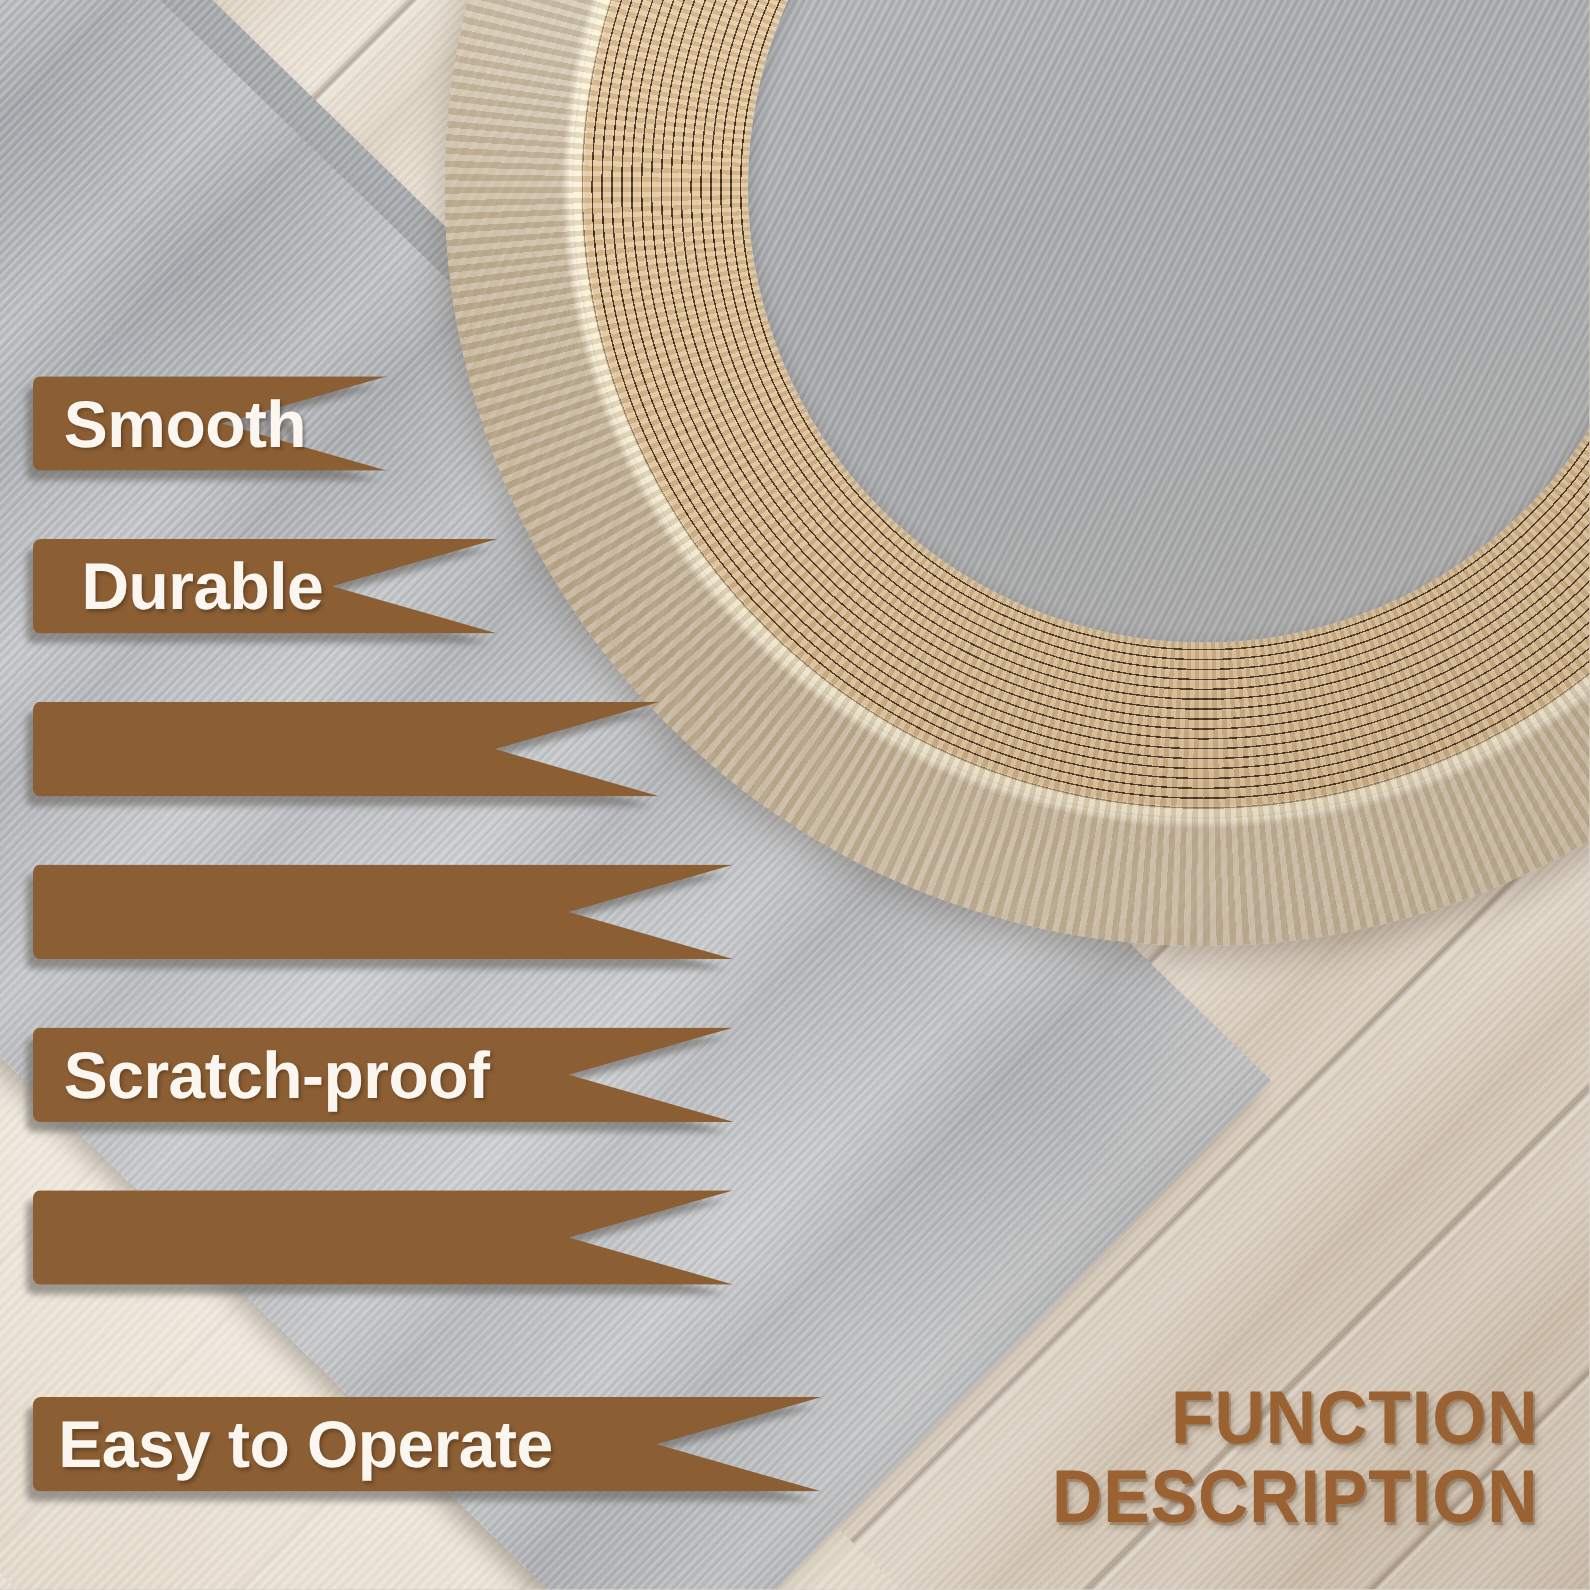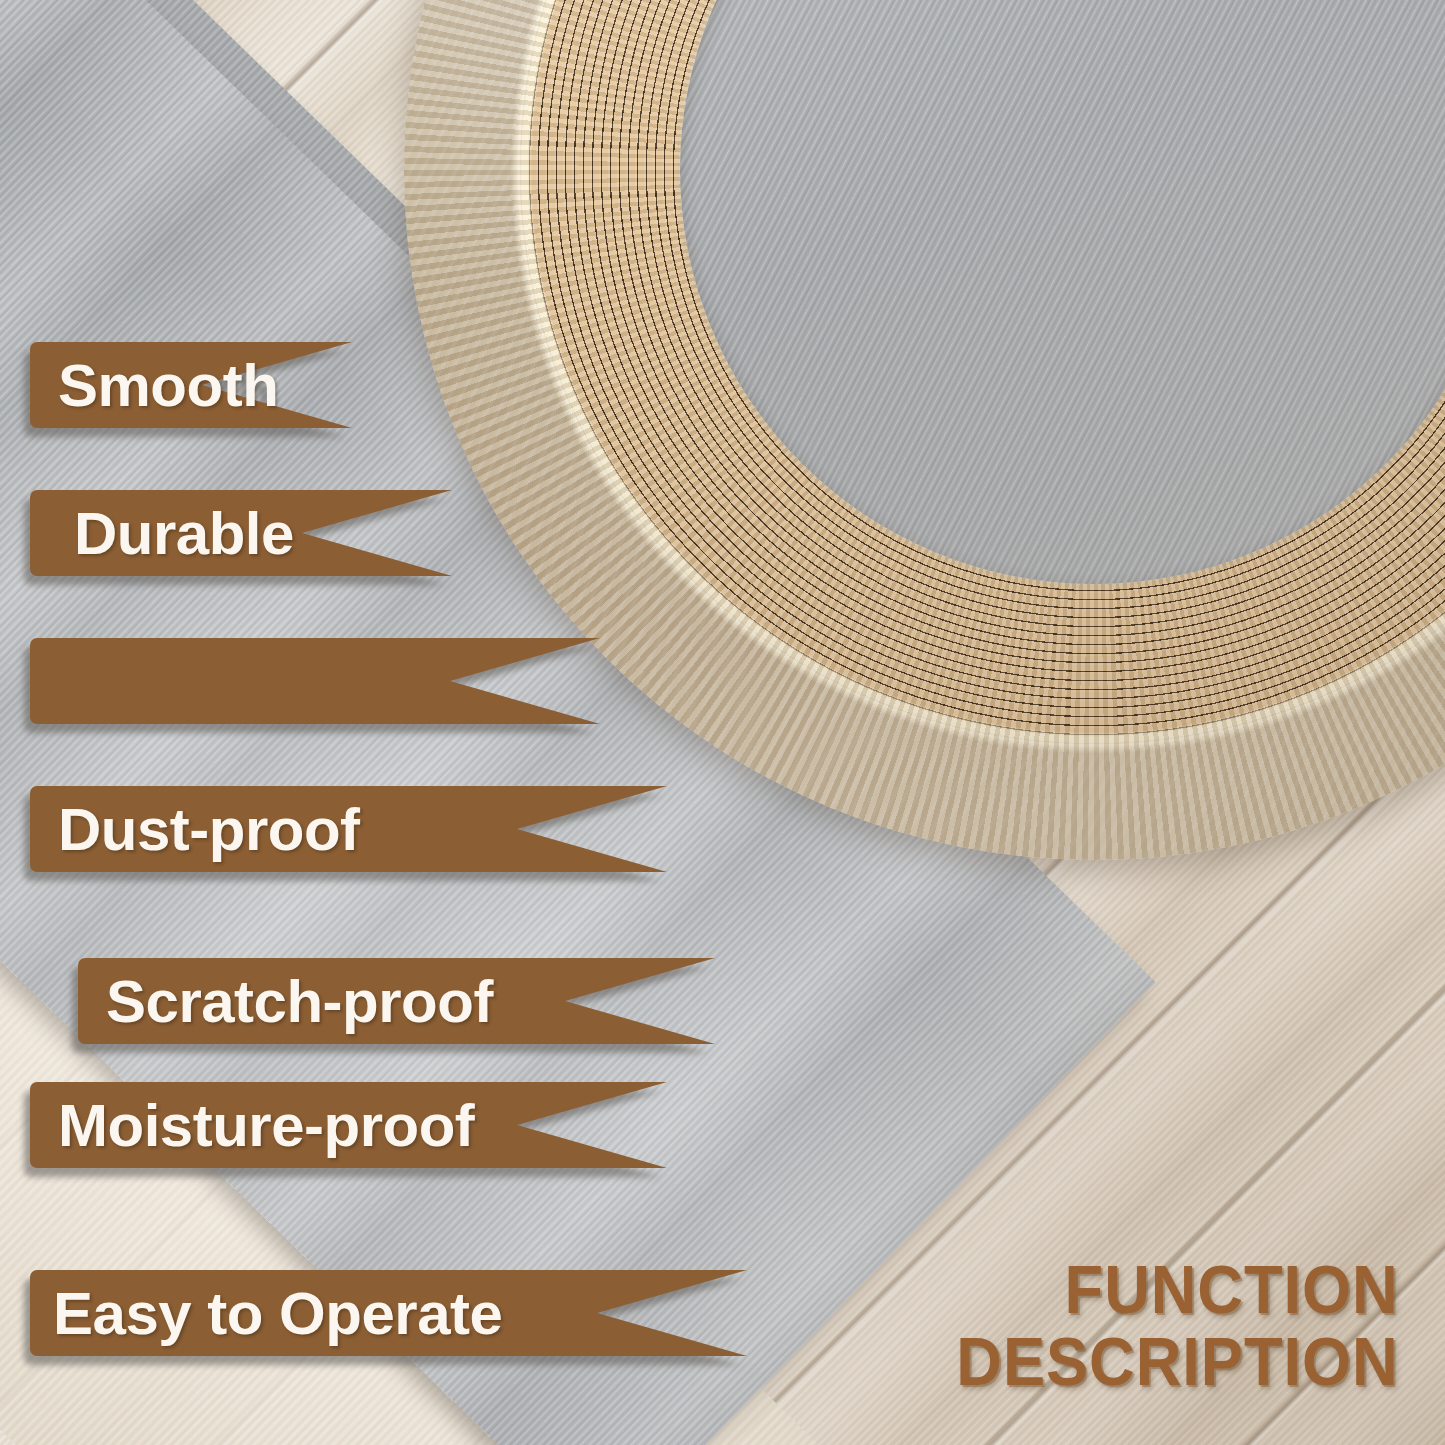--- a/index.html
+++ b/index.html
@@ -287,29 +287,27 @@
       </div>
       <div class="banner" style="left: 30px; top: 490px; width: 422px; padding-left: 44px;">
         <div class="banner-bg" style="clip-path: polygon(0% 0%, 100% 0%, 64.455% 50%, 100% 100%, 0% 100%);"></div>
         <span class="banner-label">Durable</span>
       </div>
       <div class="banner" style="left: 30px; top: 638px; width: 570px;">
         <div class="banner-bg" style="clip-path: polygon(0% 0%, 100% 0%, 73.684% 50%, 100% 100%, 0% 100%);"></div>
       </div>
       <div class="banner" style="left: 30px; top: 786px; width: 637px;">
         <div class="banner-bg" style="clip-path: polygon(0% 0%, 100% 0%, 76.452% 50%, 100% 100%, 0% 100%);"></div>
-        <span class="banner-label">Dust-proof</span>
-      </div>
-      <div class="banner" style="left: 30px; top: 958px; width: 637px; margin-left: 48px;">
+      </div>
+      <div class="banner" style="left: 30px; top: 934px; width: 637px;">
         <div class="banner-bg" style="clip-path: polygon(0% 0%, 100% 0%, 76.452% 50%, 100% 100%, 0% 100%);"></div>
         <span class="banner-label">Scratch-proof</span>
       </div>
       <div class="banner" style="left: 30px; top: 1082px; width: 637px;">
         <div class="banner-bg" style="clip-path: polygon(0% 0%, 100% 0%, 76.452% 50%, 100% 100%, 0% 100%);"></div>
-        <span class="banner-label">Moisture-proof</span>
       </div>
       <div class="banner" style="left: 30px; top: 1270px; width: 717px; padding-left: 23px;">
         <div class="banner-bg" style="clip-path: polygon(0% 0%, 100% 0%, 79.079% 50%, 100% 100%, 0% 100%);"></div>
         <span class="banner-label">Easy to Operate</span>
       </div>
     </div>
 
   <div id="fn-desc">
     <span class="ln">FUNCTION</span>
     <span class="ln">DESCRIPTION</span>

